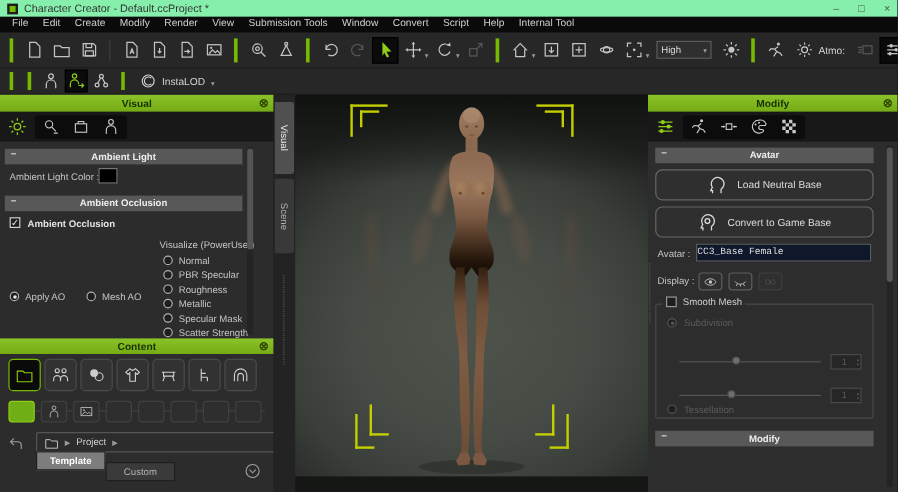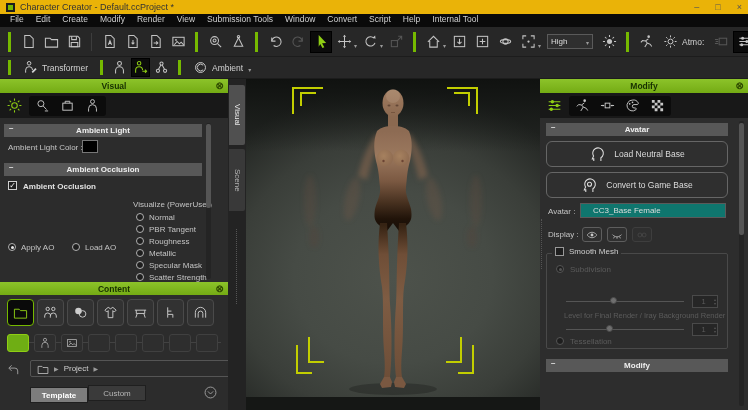--- a/index.html
+++ b/index.html
@@ -2,21 +2,21 @@
 <html><head>
 <meta charset="utf-8">
 <style>
 *{margin:0;padding:0;box-sizing:border-box}
 html,body{width:748px;height:410px;overflow:hidden}
 body{position:relative;background:#1b1b1b;font-family:"Liberation Sans",sans-serif;color:#c8c8c8;font-size:9px}
 .ab{position:absolute}
 svg.ic{width:15px;height:15px;display:block}
 svg.ic *{vector-effect:non-scaling-stroke}
 
-.titlebar{left:0;top:0;width:748px;height:14px;background:#eab308;color:#333;display:flex;align-items:center;padding:0 6px;gap:5px}
+.titlebar{left:0;top:0;width:748px;height:14px;background:#86efac;color:#333;display:flex;align-items:center;padding:0 6px;gap:5px}
 .appicon{width:9px;height:9px;background:#1d1d1d;display:flex;align-items:center;justify-content:center}
 .appicon b{width:5px;height:5px;background:#76b900;display:block}
 .wctrl{margin-left:auto;display:flex;gap:16px;color:#555;font-size:9px}
 .wctrl span{cursor:default}
 .menubar{left:0;top:14px;width:748px;height:31px;background:#0a0a0a;display:flex;padding:0 4px}
 .menubar span{padding:0 6px;color:#cfcfcf;font-size:8.5px}
 
 .tb{left:0;width:748px;background:#272727;display:flex;align-items:center;border-bottom:1px solid #1c1c1c}
 .tb1{top:27px;height:30px;padding-left:3px;gap:1px}
 .tb2{top:57px;height:22px;padding-left:3px;gap:2px}
@@ -58,21 +58,21 @@
 .crumb .arr{font-size:6px;color:#9a9a9a}
 .ctab{position:absolute;height:16px;font-size:8px;display:flex;align-items:center;justify-content:center;border:1px solid #1f1f1f}
 .ctab.on{background:#7d7d7d;color:#fff;font-weight:bold}
 .ctab.off{background:#3a3a3a;color:#b5b5b5}
 
 .mbtn{position:absolute;left:6px;width:182px;border:1px solid #666;border-radius:6px;background:#2f2f2f;display:flex;align-items:center;justify-content:center;gap:8px;color:#dcdcdc;font-size:8.5px}
 .mbtn .ic{width:17px;height:17px;stroke-width:1}
 .dbtn{position:absolute;width:20px;height:15px;border:1px solid #5e5e5e;border-radius:3px;background:#2f2f2f;display:flex;align-items:center;justify-content:center;color:#c9c9c9}
 .dbtn .ic{width:12px;height:12px}
 .dbtn.dis{border-color:#3e3e3e;color:#4a4a4a}
-.field{position:absolute;background:#0f766e;border:1px solid #5a5a5a;color:#ddd;font-size:8px;padding:0 12px;font-family:Liberation Sans, sans-serif}
+.field{position:absolute;background:#0f172a;border:1px solid #5a5a5a;color:#ddd;font-size:8px;padding:0 0;font-family:Liberation Mono, monospace}
 .fset{position:absolute;border:1px solid #494949;border-radius:2px}
 .dimtxt{color:#5b5b5b}
 .track{position:absolute;height:1px;background:#555}
 .knob{position:absolute;width:7px;height:7px;border-radius:50%;background:#6e6e6e;border:1px solid #4a4a4a;top:-4px}
 .spin{position:absolute;width:26px;height:13px;border:1px solid #4a4a4a;background:#262626;display:flex;align-items:center;color:#5b5b5b;font-size:7.5px}
 .spin .v{flex:1;text-align:center}
 .spin .ud{display:flex;flex-direction:column;font-size:4px;line-height:4px;color:#555;padding-right:1px}
 
 .vtabs{left:228px;top:79px;width:18px;height:331px;background:#232323}
 .vtab{position:absolute;left:1px;width:16px;border-radius:0 2px 2px 0;writing-mode:vertical-rl;display:flex;align-items:center;justify-content:center;font-size:8px}
@@ -460,26 +460,20 @@
   <span class="tbtn act">
       <svg class="ic">
         <use href="#s-sliders"></use>
       </svg>
     </span>
 
 </div>
 
 <div class="ab tb tb2">
   <span class="gsep"></span>
-  <span class="tbl">
-      <svg class="ic">
-        <use href="#s-figedit"></use>
-      </svg>
-      <span>Transformer</span>
-    </span>
   <span class="gsep"></span>
   <span class="tbtn" style="width:19px;height:19px">
       <svg class="ic">
         <use href="#s-person"></use>
       </svg>
     </span>
   <span class="tbtn act" style="width:19px;height:19px">
       <svg class="ic g">
         <use href="#s-figarrow"></use>
       </svg>
@@ -487,21 +481,21 @@
   <span class="tbtn" style="width:19px;height:19px">
       <svg class="ic">
         <use href="#s-cluster"></use>
       </svg>
     </span>
   <span class="gsep"></span>
   <span class="tbl">
       <svg class="ic">
         <use href="#s-instalod"></use>
       </svg>
-      <span>Ambient</span>
+      <span>InstaLOD</span>
       <span class="car" style="margin:4px 0 0 1px">▾</span>
     </span>
 </div>
 
 <div class="ab panel" style="left:0;top:79px;width:228px;height:203px">
   <div class="phead">
     <span>Visual</span>
     <span class="pclose">⊗</span>
   </div>
   <div class="tabrow">
@@ -537,33 +531,33 @@
   <div class="secbar" style="left:4px;top:84px;width:198px">
     <span class="mins">−</span>
     <span>Ambient Occlusion</span>
   </div>
   <span class="chk" style="left:8px;top:102px">✓</span>
   <span class="lbl" style="left:23px;top:103px;font-weight:bold;color:#e2e2e2">Ambient Occlusion</span>
   <span class="lbl" style="left:133px;top:121px">Visualize (PowerUser)</span>
   <span class="rad" style="left:136px;top:134px"></span>
   <span class="lbl" style="left:149px;top:134px">Normal</span>
   <span class="rad" style="left:136px;top:146px"></span>
-  <span class="lbl" style="left:149px;top:146px">PBR Tangent</span>
+  <span class="lbl" style="left:149px;top:146px">PBR Specular</span>
   <span class="rad" style="left:136px;top:158px"></span>
   <span class="lbl" style="left:149px;top:158px">Roughness</span>
   <span class="rad" style="left:136px;top:170px"></span>
   <span class="lbl" style="left:149px;top:170px">Metallic</span>
   <span class="rad" style="left:136px;top:182px"></span>
   <span class="lbl" style="left:149px;top:182px">Specular Mask</span>
   <span class="rad" style="left:136px;top:194px"></span>
   <span class="lbl" style="left:149px;top:194px">Scatter Strength</span>
   <span class="rad on" style="left:8px;top:164px"></span>
   <span class="lbl" style="left:21px;top:164px">Apply AO</span>
   <span class="rad" style="left:72px;top:164px"></span>
-  <span class="lbl" style="left:85px;top:164px">Load AO</span>
+  <span class="lbl" style="left:85px;top:164px">Mesh AO</span>
   <span class="vscroll" style="left:206px;top:44px;height:156px">
       <span class="vthumb" style="left:0;top:1px;height:84px"></span>
     </span>
 </div>
 
 <div class="ab panel" style="left:0;top:282px;width:228px;height:128px">
   <div class="phead" style="height:13px">
     <span>Content</span>
     <span class="pclose">⊗</span>
   </div>
@@ -625,21 +619,21 @@
       </svg>
     </span>
   <span class="crumb" style="left:30px;top:78px;width:204px">
     <svg class="ic" style="width:12px;height:12px">
         <use href="#s-folder"></use>
       </svg>
     <span class="arr">▶</span>
     <span>Project</span>
     <span class="arr">▶</span>
   </span>
-  <span class="ctab on" style="left:30px;top:105px;width:58px">Template</span>
+  <span class="ctab on" style="left:30px;top:94px;width:58px">Template</span>
   <span class="ctab off" style="left:88px;top:103px;width:58px">Custom</span>
   <span class="ab" style="left:203px;top:103px;color:#9f9f9f">
       <svg class="ic">
         <use href="#s-chevcircle"></use>
       </svg>
     </span>
 </div>
 
 <div class="ab vtabs">
   <span class="vtab" style="top:6px;height:60px;background:#505050;color:#ececec">Visual</span>
@@ -799,21 +793,20 @@
   <span class="track" style="left:26px;top:222px;width:118px">
       <span class="knob" style="left:44px"></span>
     </span>
   <span class="spin" style="left:152px;top:216px">
     <span class="v">1</span>
     <span class="ud">
         <span>▴</span>
         <span>▾</span>
       </span>
   </span>
-  <span class="lbl dimtxt s75" style="left:24px;top:232px">Level for Final Render / Iray Background Render</span>
   <span class="track" style="left:26px;top:250px;width:118px">
       <span class="knob" style="left:40px"></span>
     </span>
   <span class="spin" style="left:152px;top:244px">
     <span class="v">1</span>
     <span class="ud">
         <span>▴</span>
         <span>▾</span>
       </span>
   </span>

